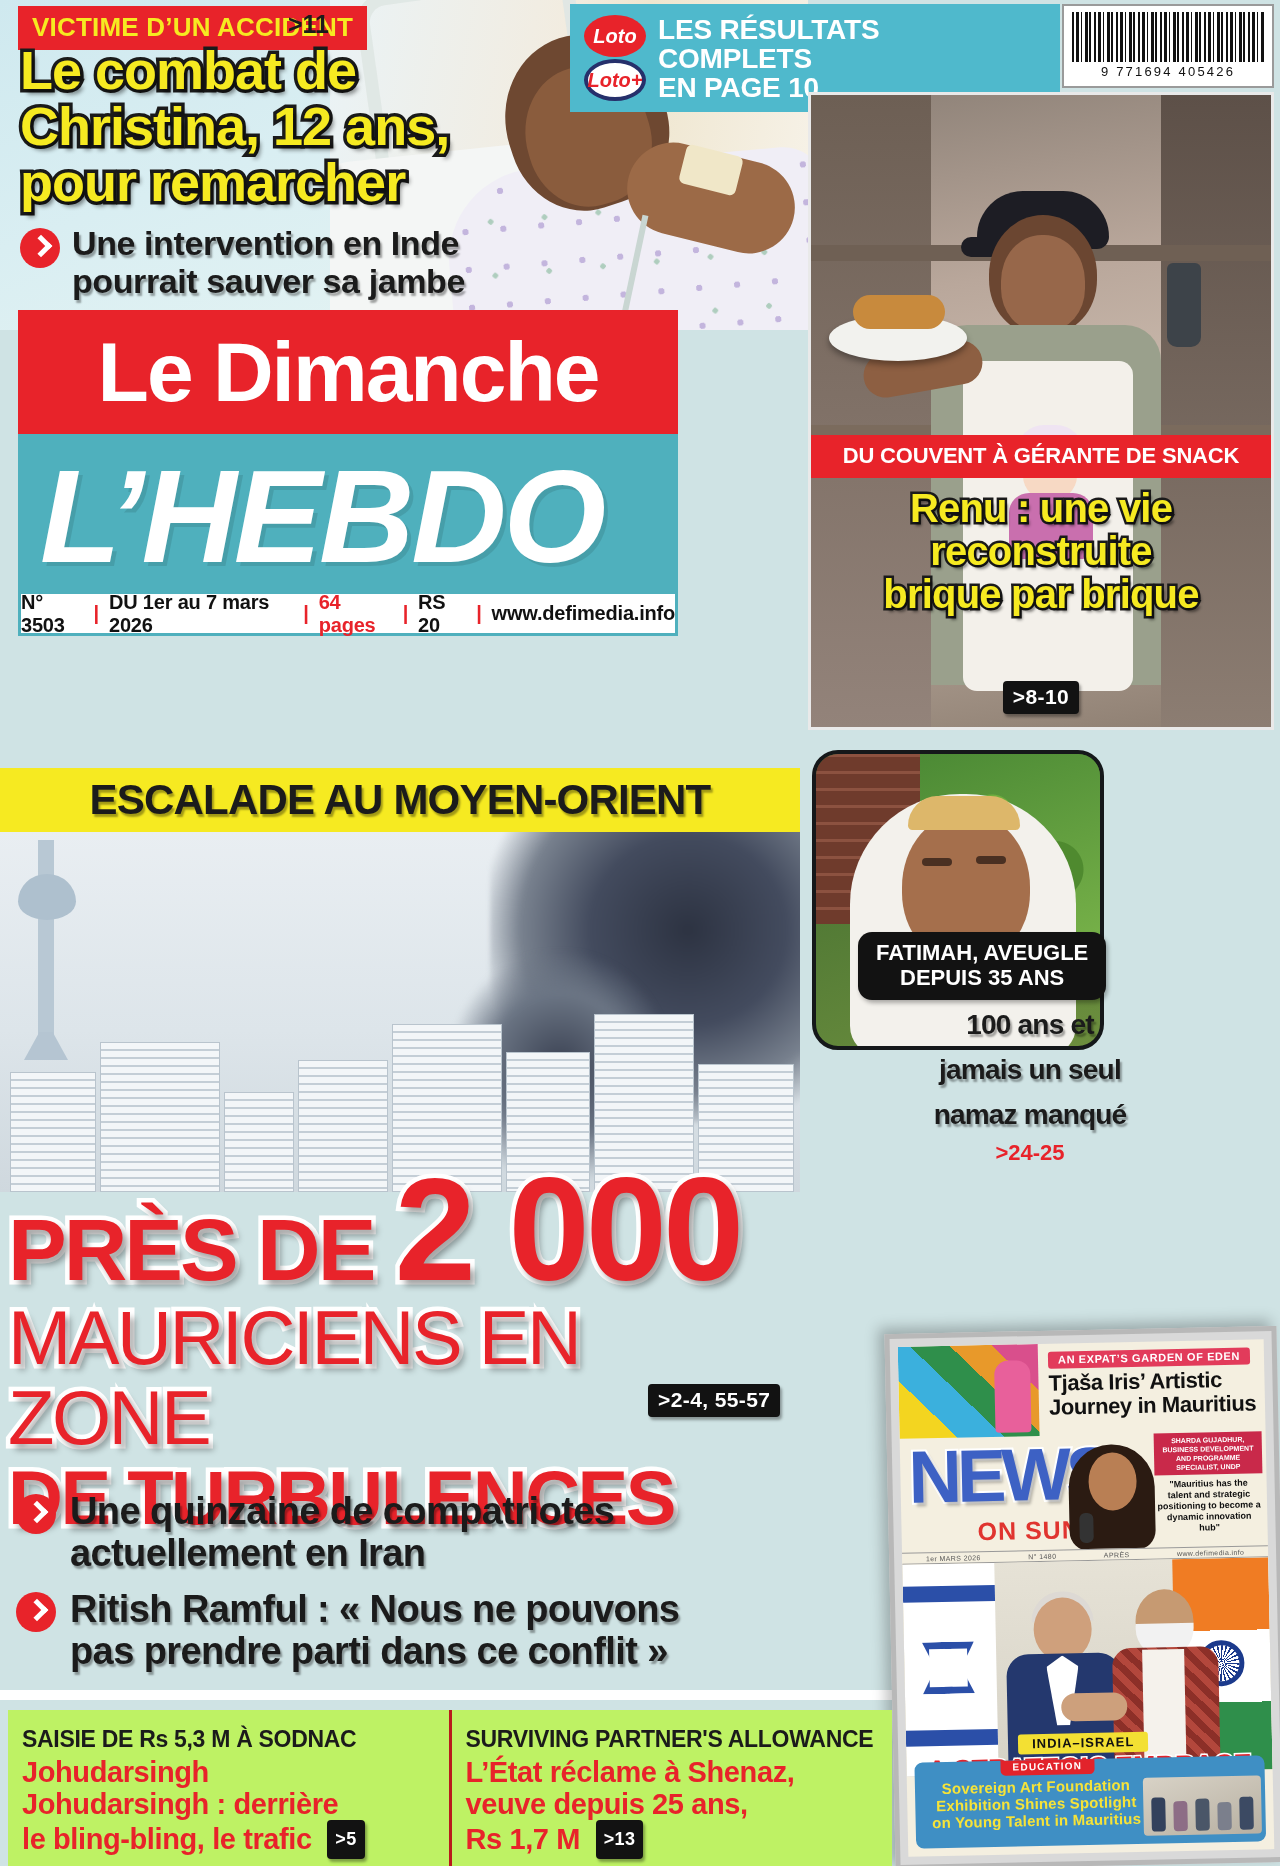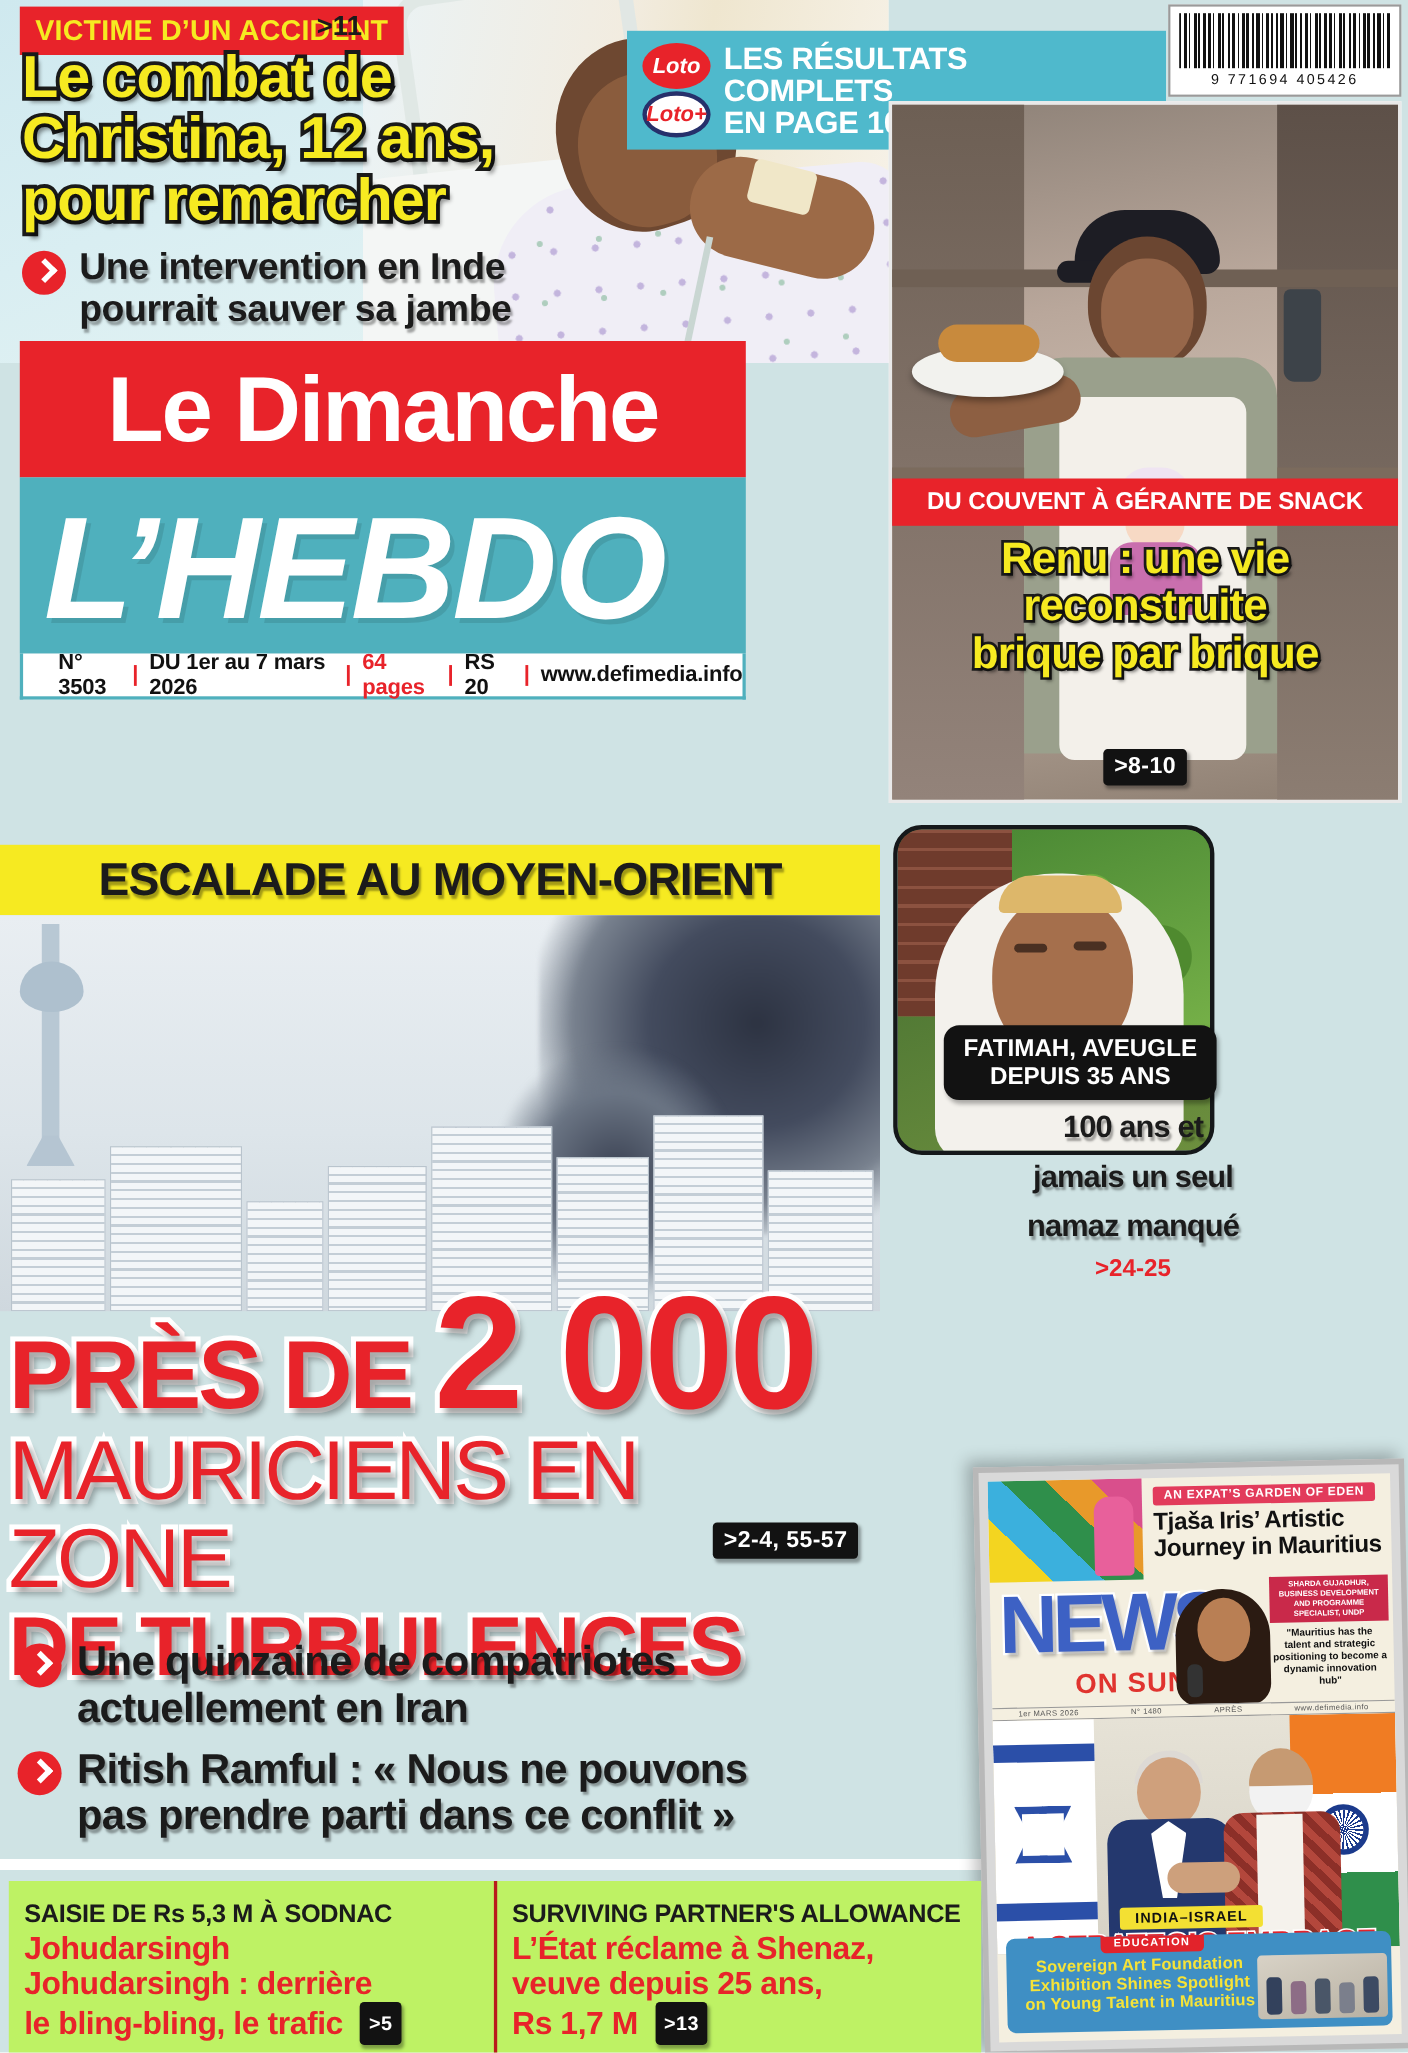--- a/index.html
+++ b/index.html
@@ -84,21 +84,21 @@
   #kicker-accident-pg{ left:288px; top:10px; color:#1b1b1b; font-weight:bold; font-size:25px; }
 
   #christina-headline{ left:20px; top:42px; width:560px;
     font-size:54px; line-height:56px; font-weight:bold; letter-spacing:-1px; }
   #christina-sub{ left:20px; top:224px; width:610px; display:flex; gap:12px; }
   #christina-sub .txt{ font-size:34px; line-height:38px; font-weight:bold; color:#1b1b1b;
     text-shadow:2px 3px 2px rgba(0,0,0,.35); letter-spacing:-.4px; }
 
   
   #loto-bar{ left:570px; top:4px; width:490px; height:108px; background:#4fb9cc;
-     display:flex; align-items:center; gap:12px; padding-left:14px;margin-top:24px; }
+     display:flex; align-items:center; gap:12px; padding-left:14px; }
   .loto-badges{ display:flex; flex-direction:column; gap:2px; }
   .loto-oval{ width:62px; height:42px; border-radius:50%; display:flex;
     align-items:center; justify-content:center; color:#fff; font-style:italic;
     font-weight:bold; font-size:20px; }
   .loto-oval.red{ background:#e8232a; }
   .loto-oval.navy{ background:#ffffff; color:#e8232a; border:4px solid #26306b;}
   #loto-text{ color:#fff; font-weight:bold; font-size:28px; line-height:29px;
     letter-spacing:-.2px; }
 
   
@@ -326,21 +326,21 @@
   #masthead{ left:18px; top:310px; width:660px; }
   #mast-red{ background:#e8232a; height:124px; display:flex; align-items:center;
      justify-content:center; }
   #mast-red .t{ color:#fff; font-size:84px; font-weight:bold; letter-spacing:-2px; }
   #mast-teal{ background:#4fb0bd; height:160px; position:relative; overflow:hidden; }
   #mast-teal .t{ position:absolute; left:22px; top:8px; color:#fff; font-size:132px;
      font-weight:bold; font-style:italic; letter-spacing:-3px; line-height:150px;
      text-shadow: 4px 4px 0 rgba(0,0,0,.10); }
   #mast-info{ background:#fff; border:3px solid #4fb0bd; border-top:none; height:42px;
      display:flex; align-items:center; justify-content:center; gap:10px;
-     font-size:20px; font-weight:bold; color:#111; letter-spacing:-.2px;padding-left:32px; }
+     font-size:20px; font-weight:bold; color:#111; letter-spacing:-.2px; }
   #mast-info .sep{ color:#e8232a; }
   #mast-info .pages{ color:#e8232a; }
 
   
   #bottom-strip{ left:8px; top:1710px; width:884px; height:164px; background:#bef264;
      display:flex; }
   .bcol{ flex:1; padding:16px 14px 0 14px; position:relative; }
   .bcol + .bcol{ border-left:3px solid #b91c1c; }
   .bkick{ font-size:23px; font-weight:bold; color:#1b1b1b; letter-spacing:-.3px; }
   .bhead{ font-size:29px; line-height:32px; font-weight:bold; color:#e8232a;

